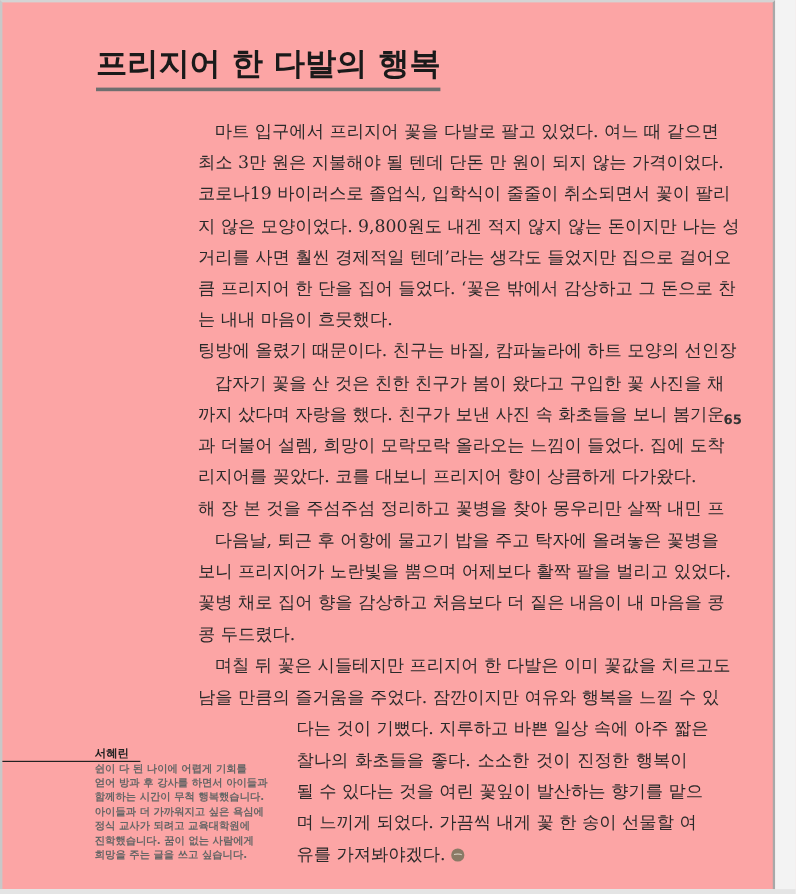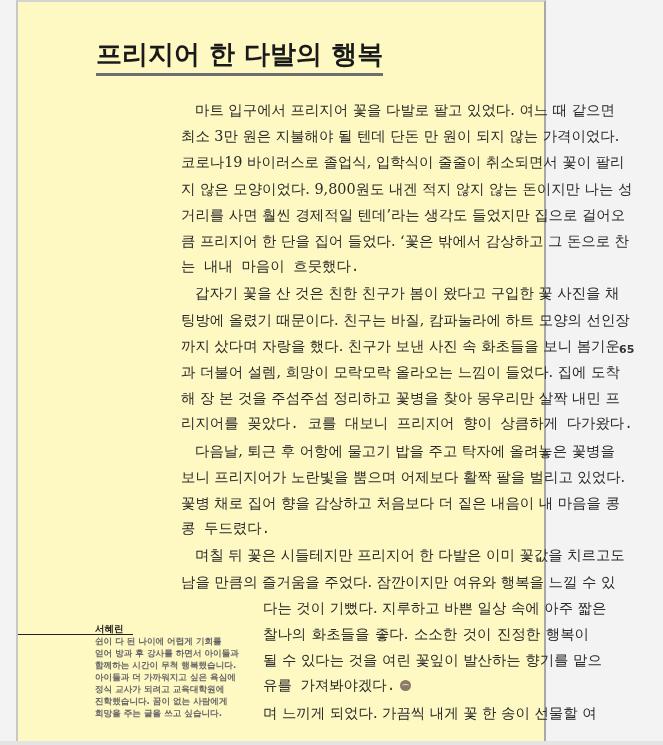--- a/index.html
+++ b/index.html
@@ -9,25 +9,25 @@
     }
     body {
       width: 663px;
       height: 745px;
       position: relative;
       overflow: hidden;
       font-family: "DejaVu Serif", "Liberation Serif", serif;
     }
     .page {
       position: absolute;
-      left: 16px;
+      left: 0;
       top: 0;
-      width: 530px;
+      width: 646px;
       height: 741px;
-      background: #fef9c3;
+      background: #fca5a5;
       border-top: 2px solid #d4d4d4;
       border-left: 2px solid #c8c8c8;
       border-right: 2px solid #a8a8a8;
       box-sizing: border-box;
     }
     .right-gutter {
       position: absolute;
       left: 646px;
       top: 0;
       width: 17px;
@@ -66,21 +66,20 @@
       color: #2a2a2a;
     }
     .body-text .line {
       display: block;
       white-space: nowrap;
       text-align: justify;
       text-align-last: justify;
     }
     .body-text .line.last {
       text-align-last: left;
-      font-family: Liberation Mono, monospace;
     }
     .body-text .line.indent {
       padding-left: 14px;
     }
     .body-text .line.narrow {
       margin-left: 82px;
     }
     .end-mark {
       display: inline-block;
       width: 11px;
@@ -157,43 +156,43 @@
       <span class="line indent">마트 입구에서 프리지어 꽃을 다발로 팔고 있었다. 여느 때 같으면</span>
       <span class="line">최소 3만 원은 지불해야 될 텐데 단돈 만 원이 되지 않는 가격이었다.</span>
       <span class="line">코로나19 바이러스로 졸업식, 입학식이 줄줄이 취소되면서 꽃이 팔리</span>
       <span class="line">지 않은 모양이었다. 9,800원도 내겐 적지 않지 않는 돈이지만 나는 성</span>
       <span class="line">거리를 사면 훨씬 경제적일 텐데’라는 생각도 들었지만 집으로 걸어오</span>
       <span class="line">큼 프리지어 한 단을 집어 들었다. ‘꽃은 밖에서 감상하고 그 돈으로 찬</span>
       <span class="line last">는 내내 마음이 흐뭇했다.</span>
     </div>
 
     <div>
+      <span class="line">팅방에 올렸기 때문이다. 친구는 바질, 캄파눌라에 하트 모양의 선인장</span>
       <span class="line indent">갑자기 꽃을 산 것은 친한 친구가 봄이 왔다고 구입한 꽃 사진을 채</span>
-      <span class="line">팅방에 올렸기 때문이다. 친구는 바질, 캄파눌라에 하트 모양의 선인장</span>
       <span class="line">까지 샀다며 자랑을 했다. 친구가 보낸 사진 속 화초들을 보니 봄기운</span>
       <span class="line">과 더불어 설렘, 희망이 모락모락 올라오는 느낌이 들었다. 집에 도착</span>
+      <span class="line last">리지어를 꽂았다. 코를 대보니 프리지어 향이 상큼하게 다가왔다.</span>
       <span class="line">해 장 본 것을 주섬주섬 정리하고 꽃병을 찾아 몽우리만 살짝 내민 프</span>
-      <span class="line last">리지어를 꽂았다. 코를 대보니 프리지어 향이 상큼하게 다가왔다.</span>
     </div>
 
     <div>
       <span class="line indent">다음날, 퇴근 후 어항에 물고기 밥을 주고 탁자에 올려놓은 꽃병을</span>
       <span class="line">보니 프리지어가 노란빛을 뿜으며 어제보다 활짝 팔을 벌리고 있었다.</span>
       <span class="line">꽃병 채로 집어 향을 감상하고 처음보다 더 짙은 내음이 내 마음을 콩</span>
       <span class="line last">콩 두드렸다.</span>
     </div>
 
     <div>
       <span class="line indent">며칠 뒤 꽃은 시들테지만 프리지어 한 다발은 이미 꽃값을 치르고도</span>
       <span class="line">남을 만큼의 즐거움을 주었다. 잠깐이지만 여유와 행복을 느낄 수 있</span>
       <span class="line narrow">다는 것이 기뻤다. 지루하고 바쁜 일상 속에 아주 짧은</span>
       <span class="line narrow">찰나의 화초들을 좋다. 소소한 것이 진정한 행복이</span>
       <span class="line narrow">될 수 있다는 것을 여린 꽃잎이 발산하는 향기를 맡으</span>
+      <span class="line narrow">며 느끼게 되었다. 가끔씩 내게 꽃 한 송이 선물할 여</span>
       <span class="line narrow last"><span>유를 가져봐야겠다.</span><span class="end-mark"></span></span>
-      <span class="line narrow">며 느끼게 되었다. 가끔씩 내게 꽃 한 송이 선물할 여</span>
     </div>
   </div>
 
   <div class="page-number">65</div>
 
   <div class="author-rule"></div>
   <div class="author-name">서혜린</div>
   <div class="author-bio">
     <span>쉰이 다 된 나이에 어렵게 기회를</span>
     <span>얻어 방과 후 강사를 하면서 아이들과</span>

